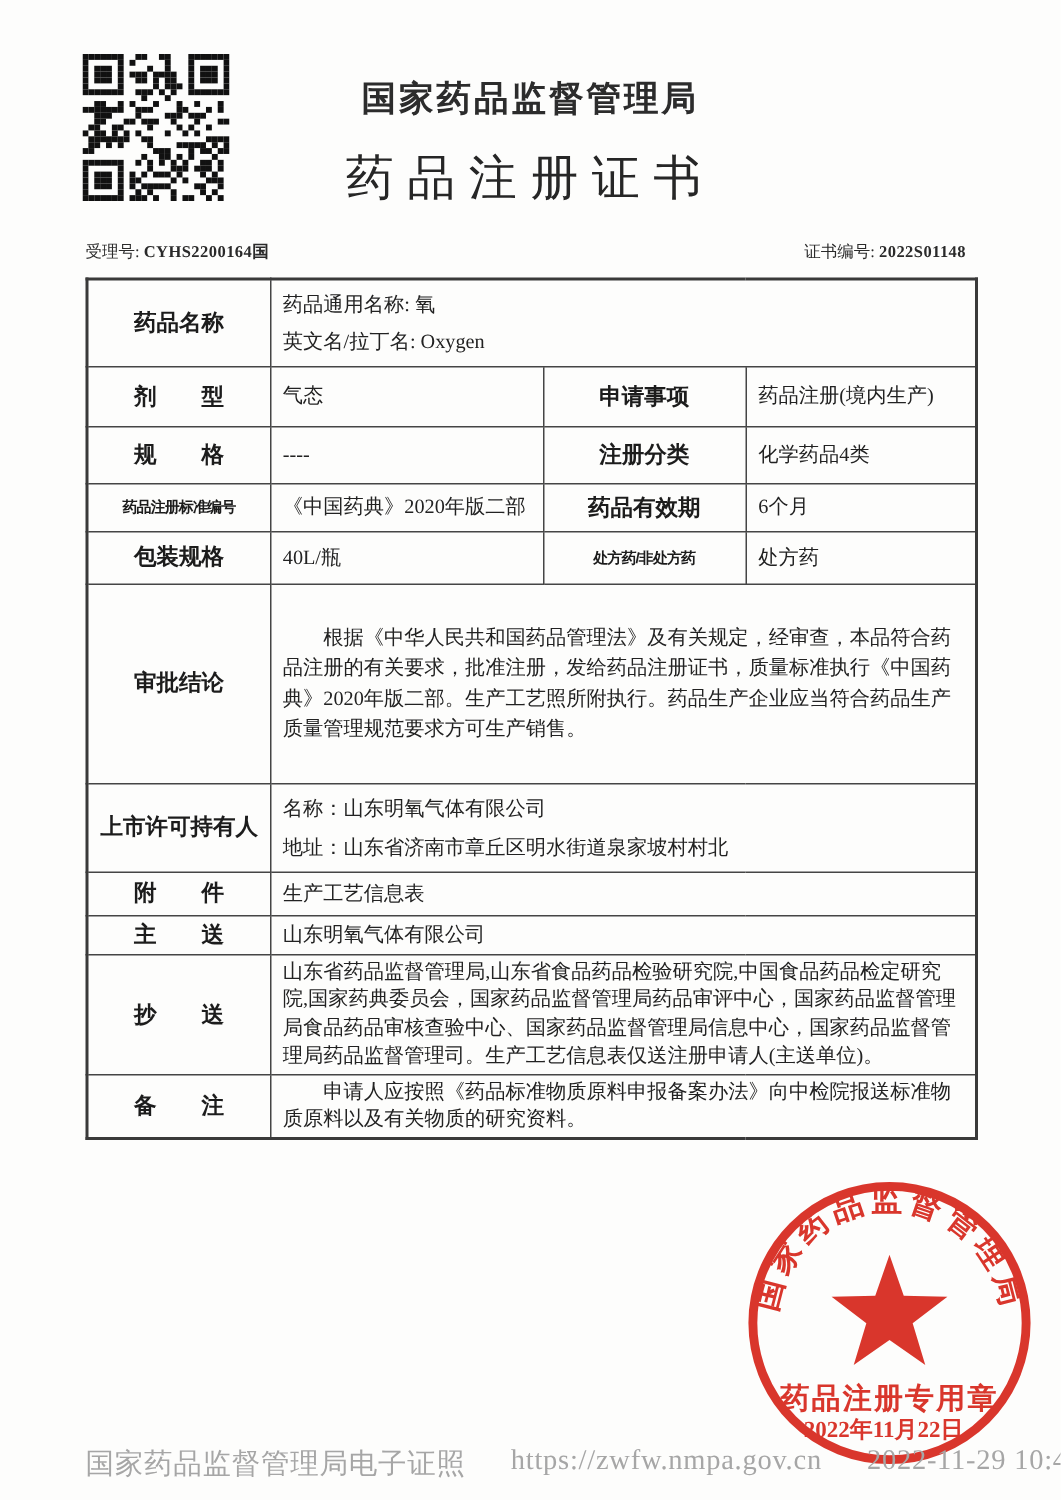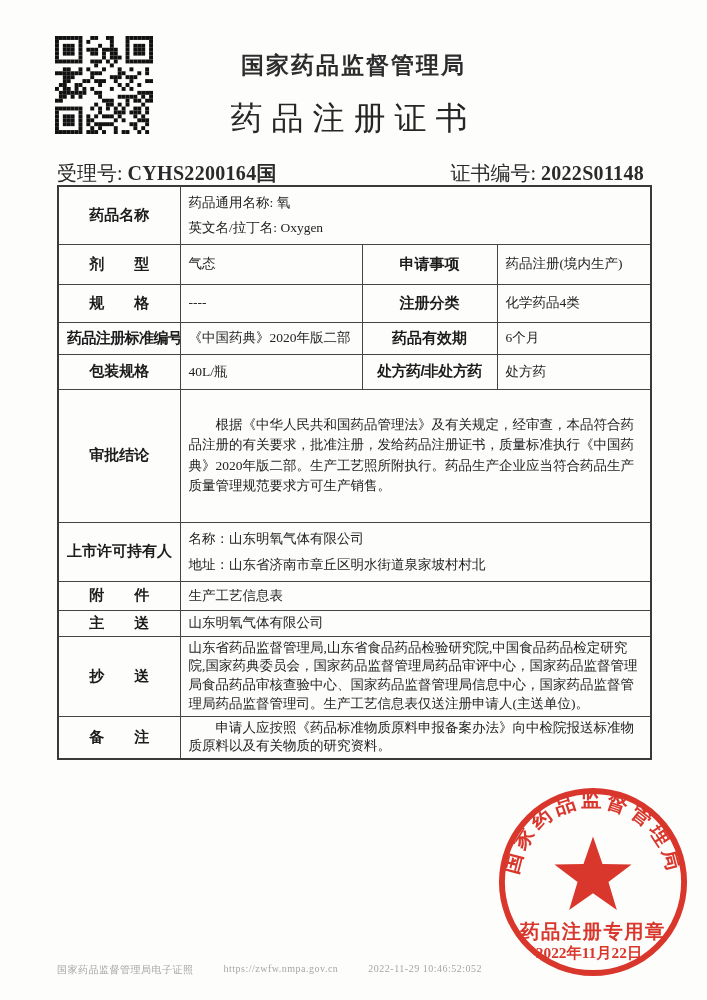--- a/index.html
+++ b/index.html
@@ -20,21 +20,21 @@
     font-weight:700;font-size:23px;letter-spacing:2px;color:#2c2c2c;
   }
   .hdr .cert-title{
     margin-top:16px;
     font-family:Liberation Sans, sans-serif;
     font-size:32px;letter-spacing:9px;color:#262626;font-weight:500;
   }
   .meta{
     position:absolute;left:57px;top:160px;width:593px;
     display:flex;justify-content:space-between;
-    font-size:20px;color:#2a2a2a;
+    font-size:11px;color:#2a2a2a;
   }
   .meta b{font-weight:700;letter-spacing:.3px;}
   .meta .right{margin-right:6px;}
 
   
   table.cert{
     position:absolute;left:57px;top:185px;
     border-collapse:collapse;table-layout:fixed;
     width:593px;
     font-size:13.5px;color:#222;
@@ -43,38 +43,38 @@
     border:1.4px solid #454545;
     padding:2px 8px;vertical-align:middle;
     overflow:hidden;
   }
   table.cert{border:2.2px solid #3a3a3a;padding-left:26px;}
   td.label{
     font-family:"Liberation Sans","DejaVu Sans",sans-serif;
     font-weight:700;font-size:15px;color:#1c1c1c;
     text-align:center;white-space:pre;padding:2px 2px;
   }
-  td.label.tight{font-size:15px;letter-spacing:-0.6px;}
+  td.label.tight{font-size:10px;letter-spacing:-0.6px;}
   .c1{width:122px;} .c2{width:182px;} .c3{width:135px;} .c4{width:154px;}
   .vline{line-height:1.9;}
   p.par{margin:0;text-indent:2em;line-height:1.5;}
   p.par-tight{margin:0;line-height:1.38;}
   td.conc{vertical-align:middle;padding:6px 8px;}
 
   
   .stamp{
     position:absolute;left:492px;top:784px;width:202px;height:198px;
     mix-blend-mode:multiply;opacity:.92;pointer-events:none;
   }
 
   
   .footer{
     position:absolute;left:57px;top:963px;width:600px;
     display:flex;gap:30px;
-    font-size:10px;letter-spacing:.5px;color:#a6a6a6;
+    font-size:19px;letter-spacing:.5px;color:#a6a6a6;
     white-space:nowrap;
   }
 </style>
 </head>
 <body>
 
 <div class="page">
 
   <svg class="qr" id="qr-svg" viewBox="0 0 25 25">
       <rect x="9" y="0" width="1" height="1" fill="#111"></rect>

